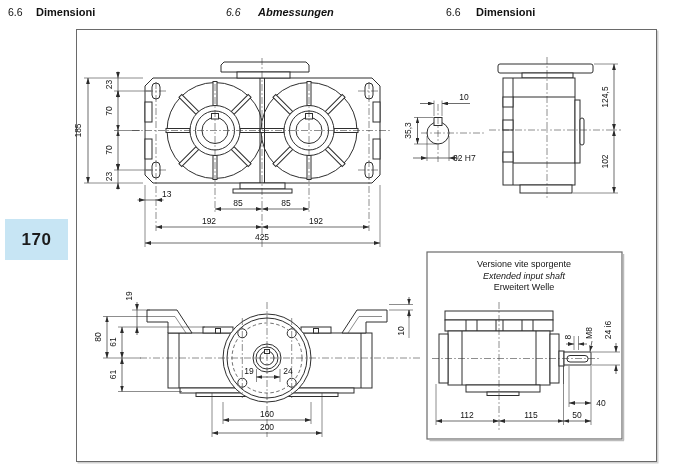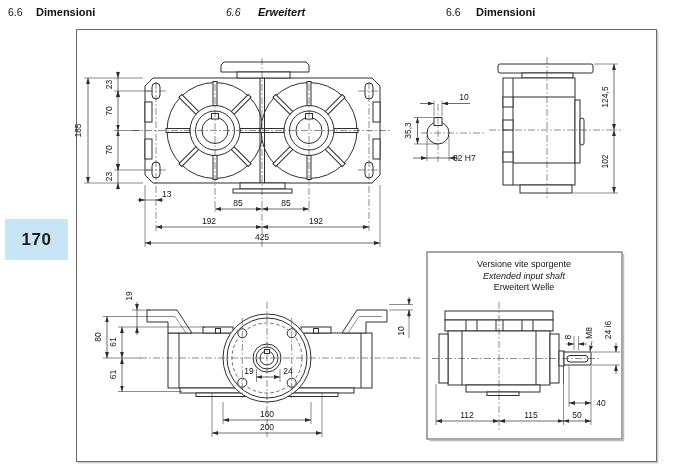--- a/index.html
+++ b/index.html
@@ -28,21 +28,21 @@
 </style>
 </head>
 <body>
 
 <div class="page">
 
   <div>
     <span class="hnum" style="left:8px">6.6</span>
     <span class="hlabel" style="left:36px">Dimensioni</span>
     <span class="hnum it" style="left:226px">6.6</span>
-    <span class="hlabel it" style="left:258px">Erweitert</span>
+    <span class="hlabel it" style="left:258px">Abmessungen</span>
     <span class="hnum" style="left:446px">6.6</span>
     <span class="hlabel" style="left:476px">Dimensioni</span>
   </div>
 
   <div class="frame"></div>
 
   <div class="badge">
     <span>170</span>
   </div>
 

